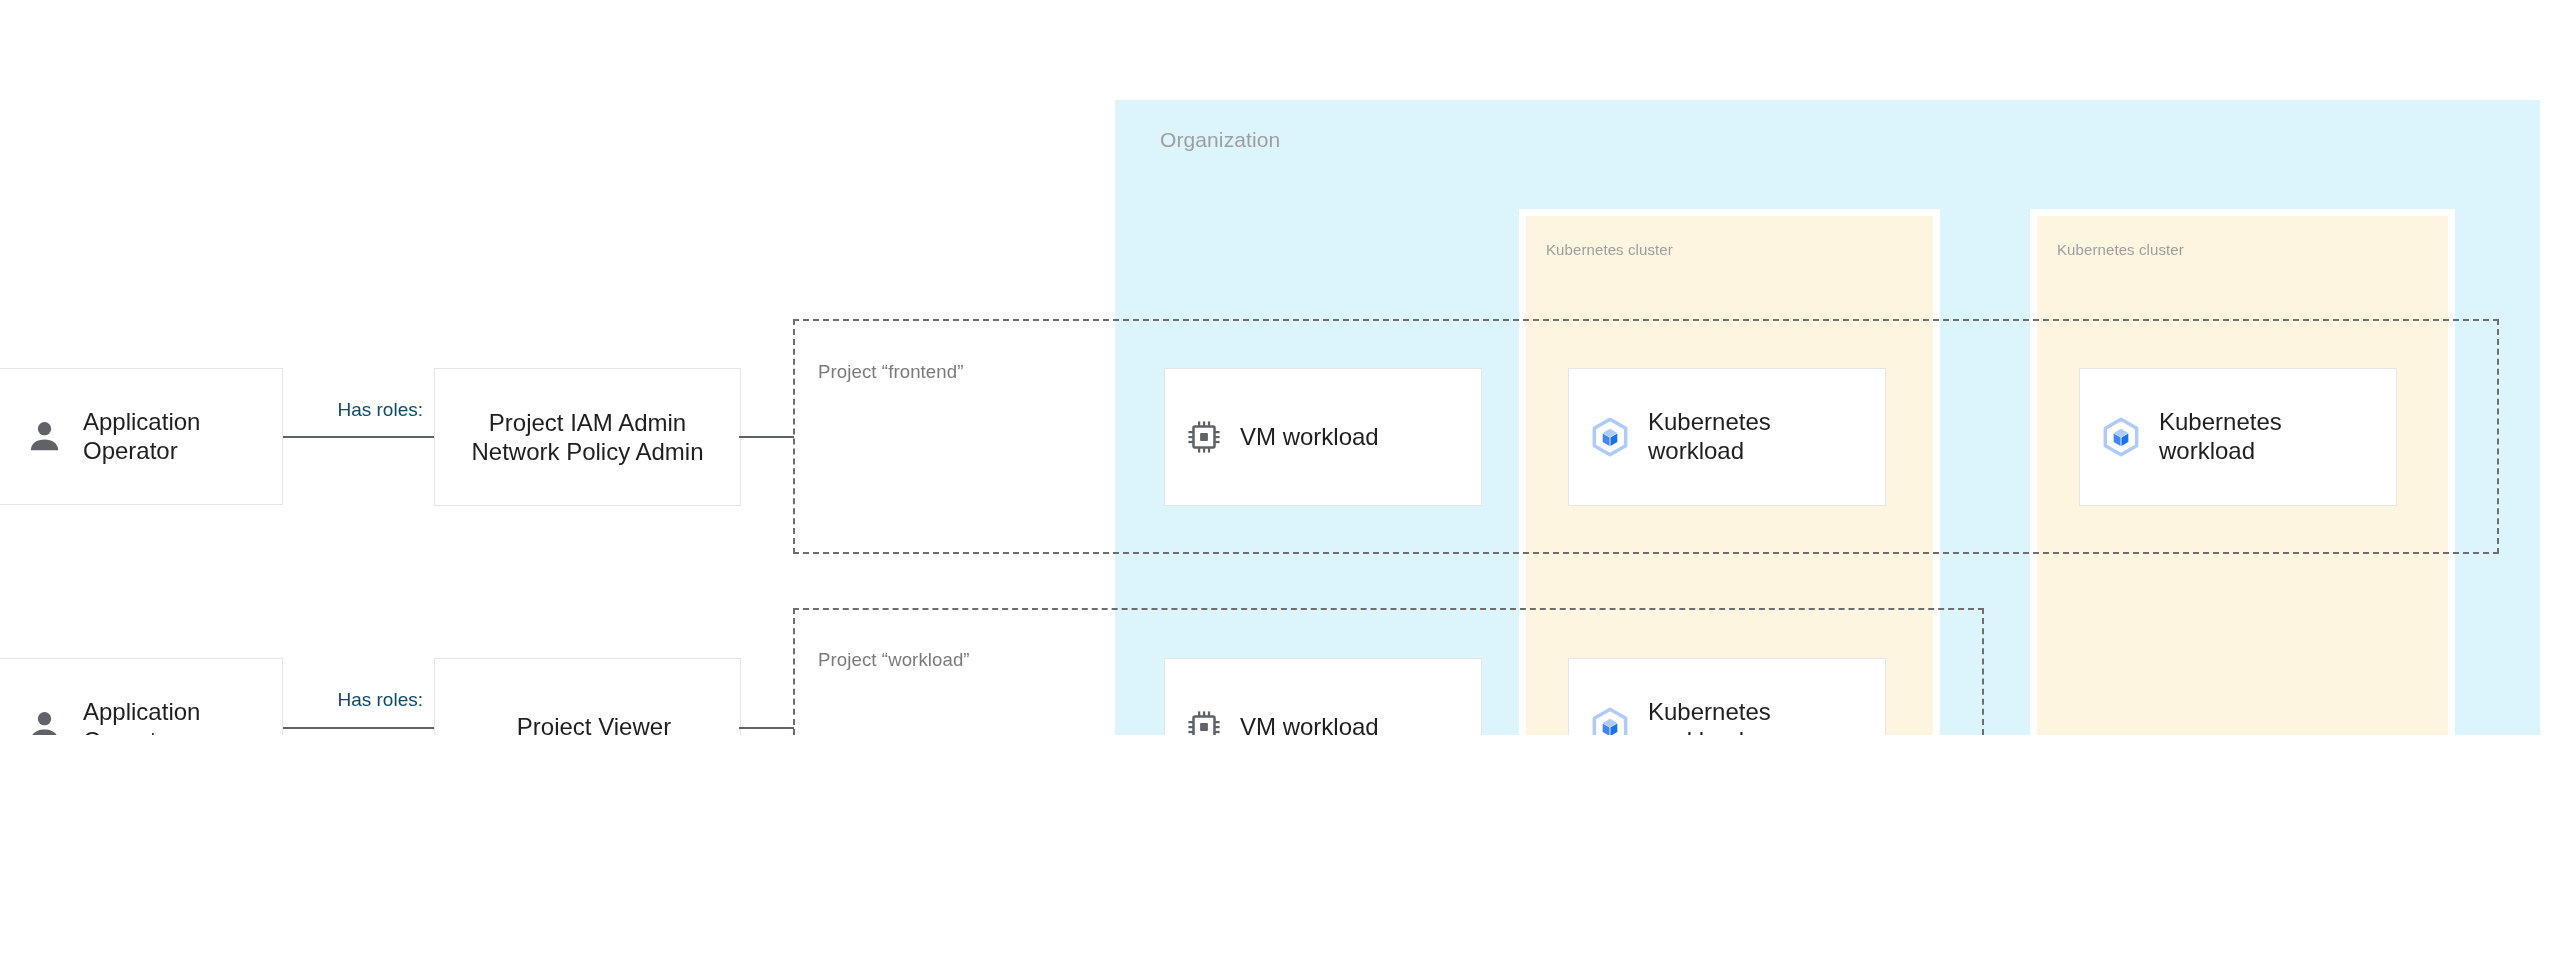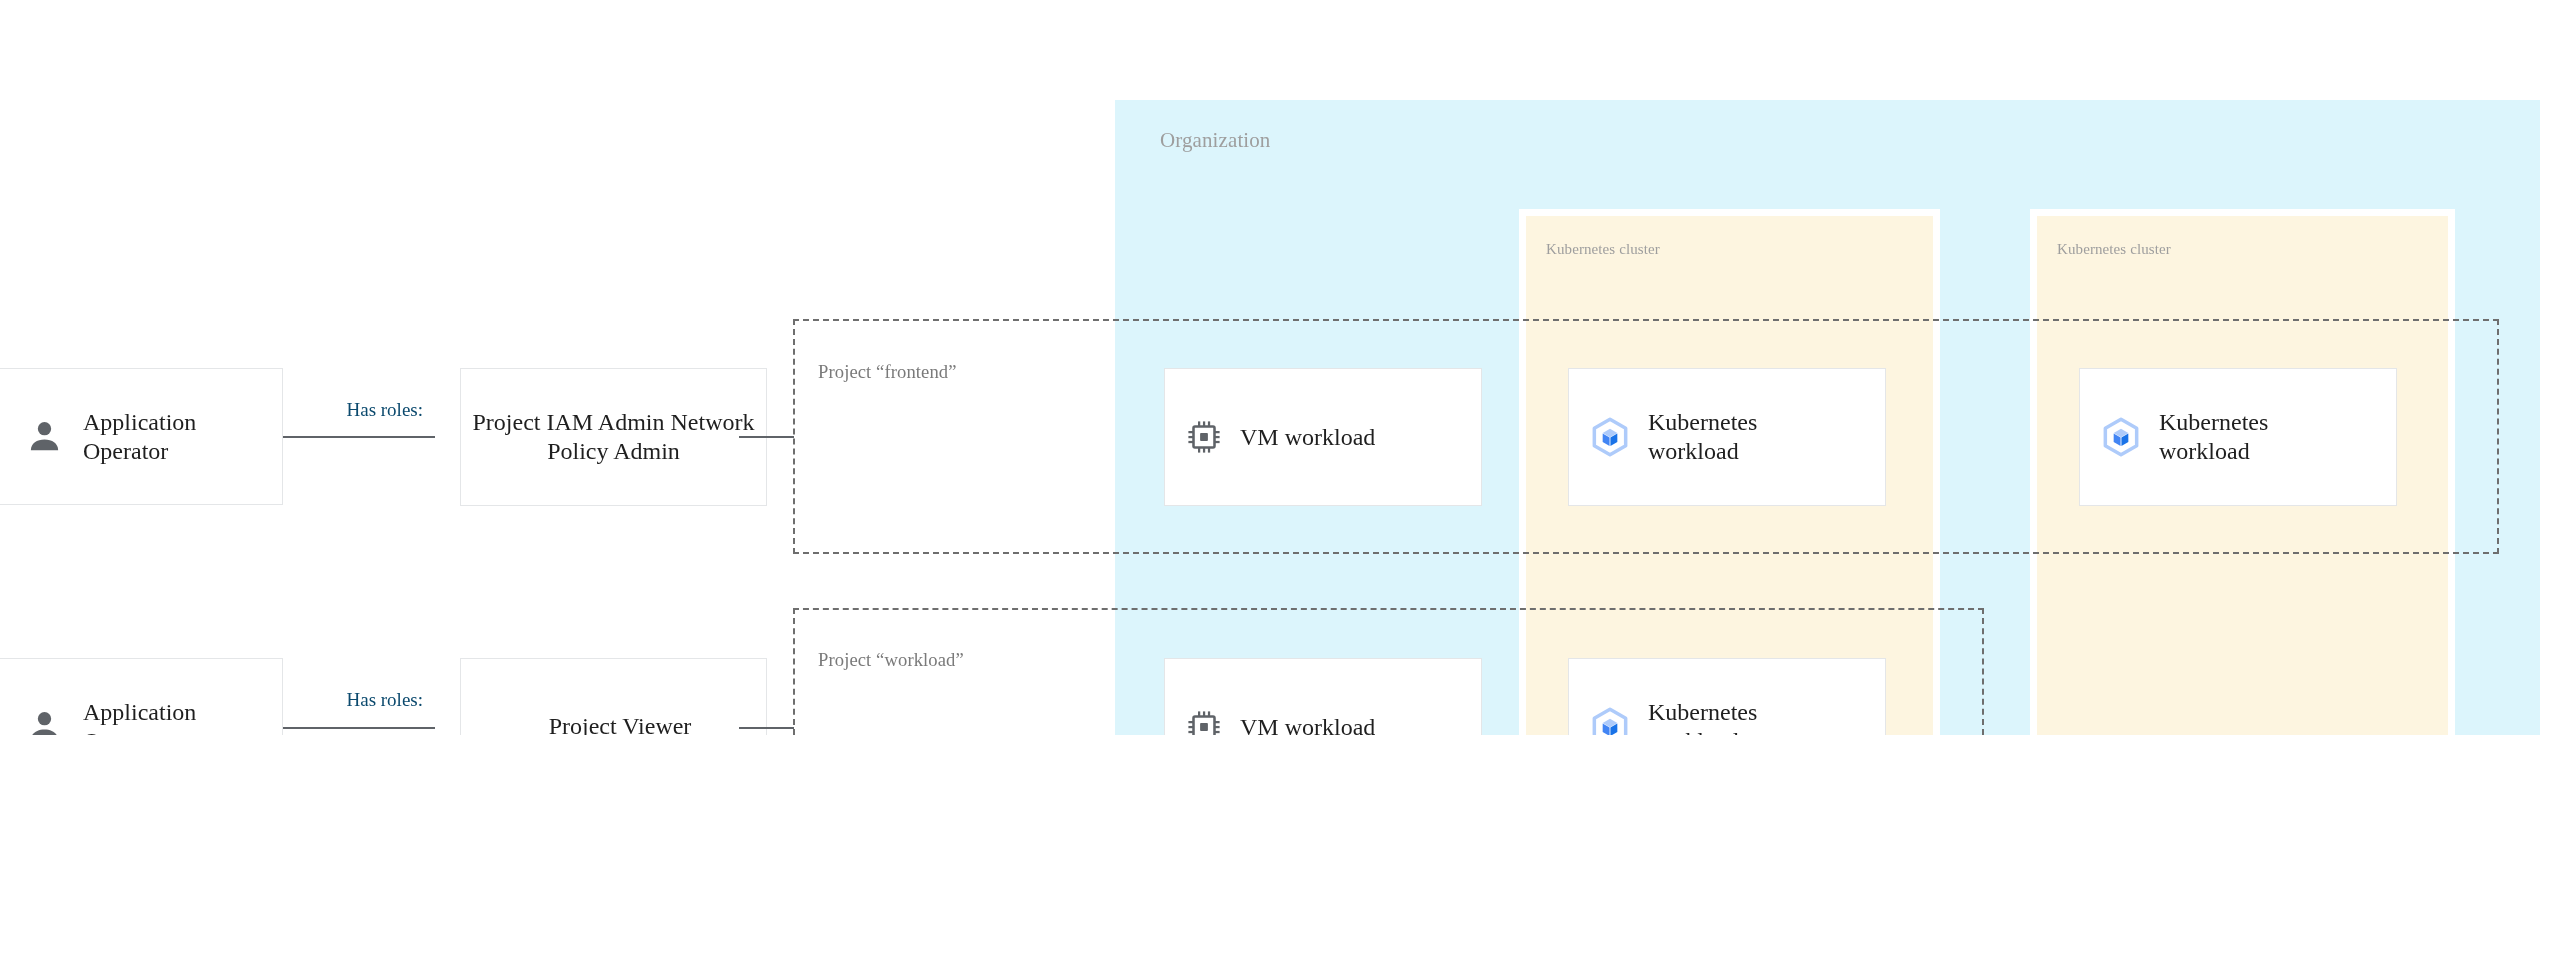--- a/index.html
+++ b/index.html
@@ -6,21 +6,21 @@
   html, body {
     margin: 0;
     padding: 0;
     background: #ffffff;
   }
   #stage {
     position: relative;
     width: 2576px;
     height: 735px;
     background: #ffffff;
-    font-family: Liberation Serif, serif;
+    font-family: Liberation Sans, sans-serif;
     overflow: hidden;
   }
 
   
   .org-box {
     position: absolute;
     left: 1115px;
     top: 100px;
     width: 1425px;
     height: 840px;
@@ -110,21 +110,21 @@
   .actor-row-2 { top: 658px; }
   .actor-label {
     font-size: 24px;
     color: #1F1F1F;
     line-height: 1.18;
     max-width: 152px;
   }
 
   
   .role-box {
-    left: 460px;
+    left: 434px;
     width: 307px;
     justify-content: center;
     text-align: center;
   }
   .role-row-1 { top: 368px; height: 138px; }
   .role-row-2 { top: 658px; height: 138px; padding-left: 13px; }
   .role-label {
     font-size: 24px;
     color: #1F1F1F;
     line-height: 1.22;

